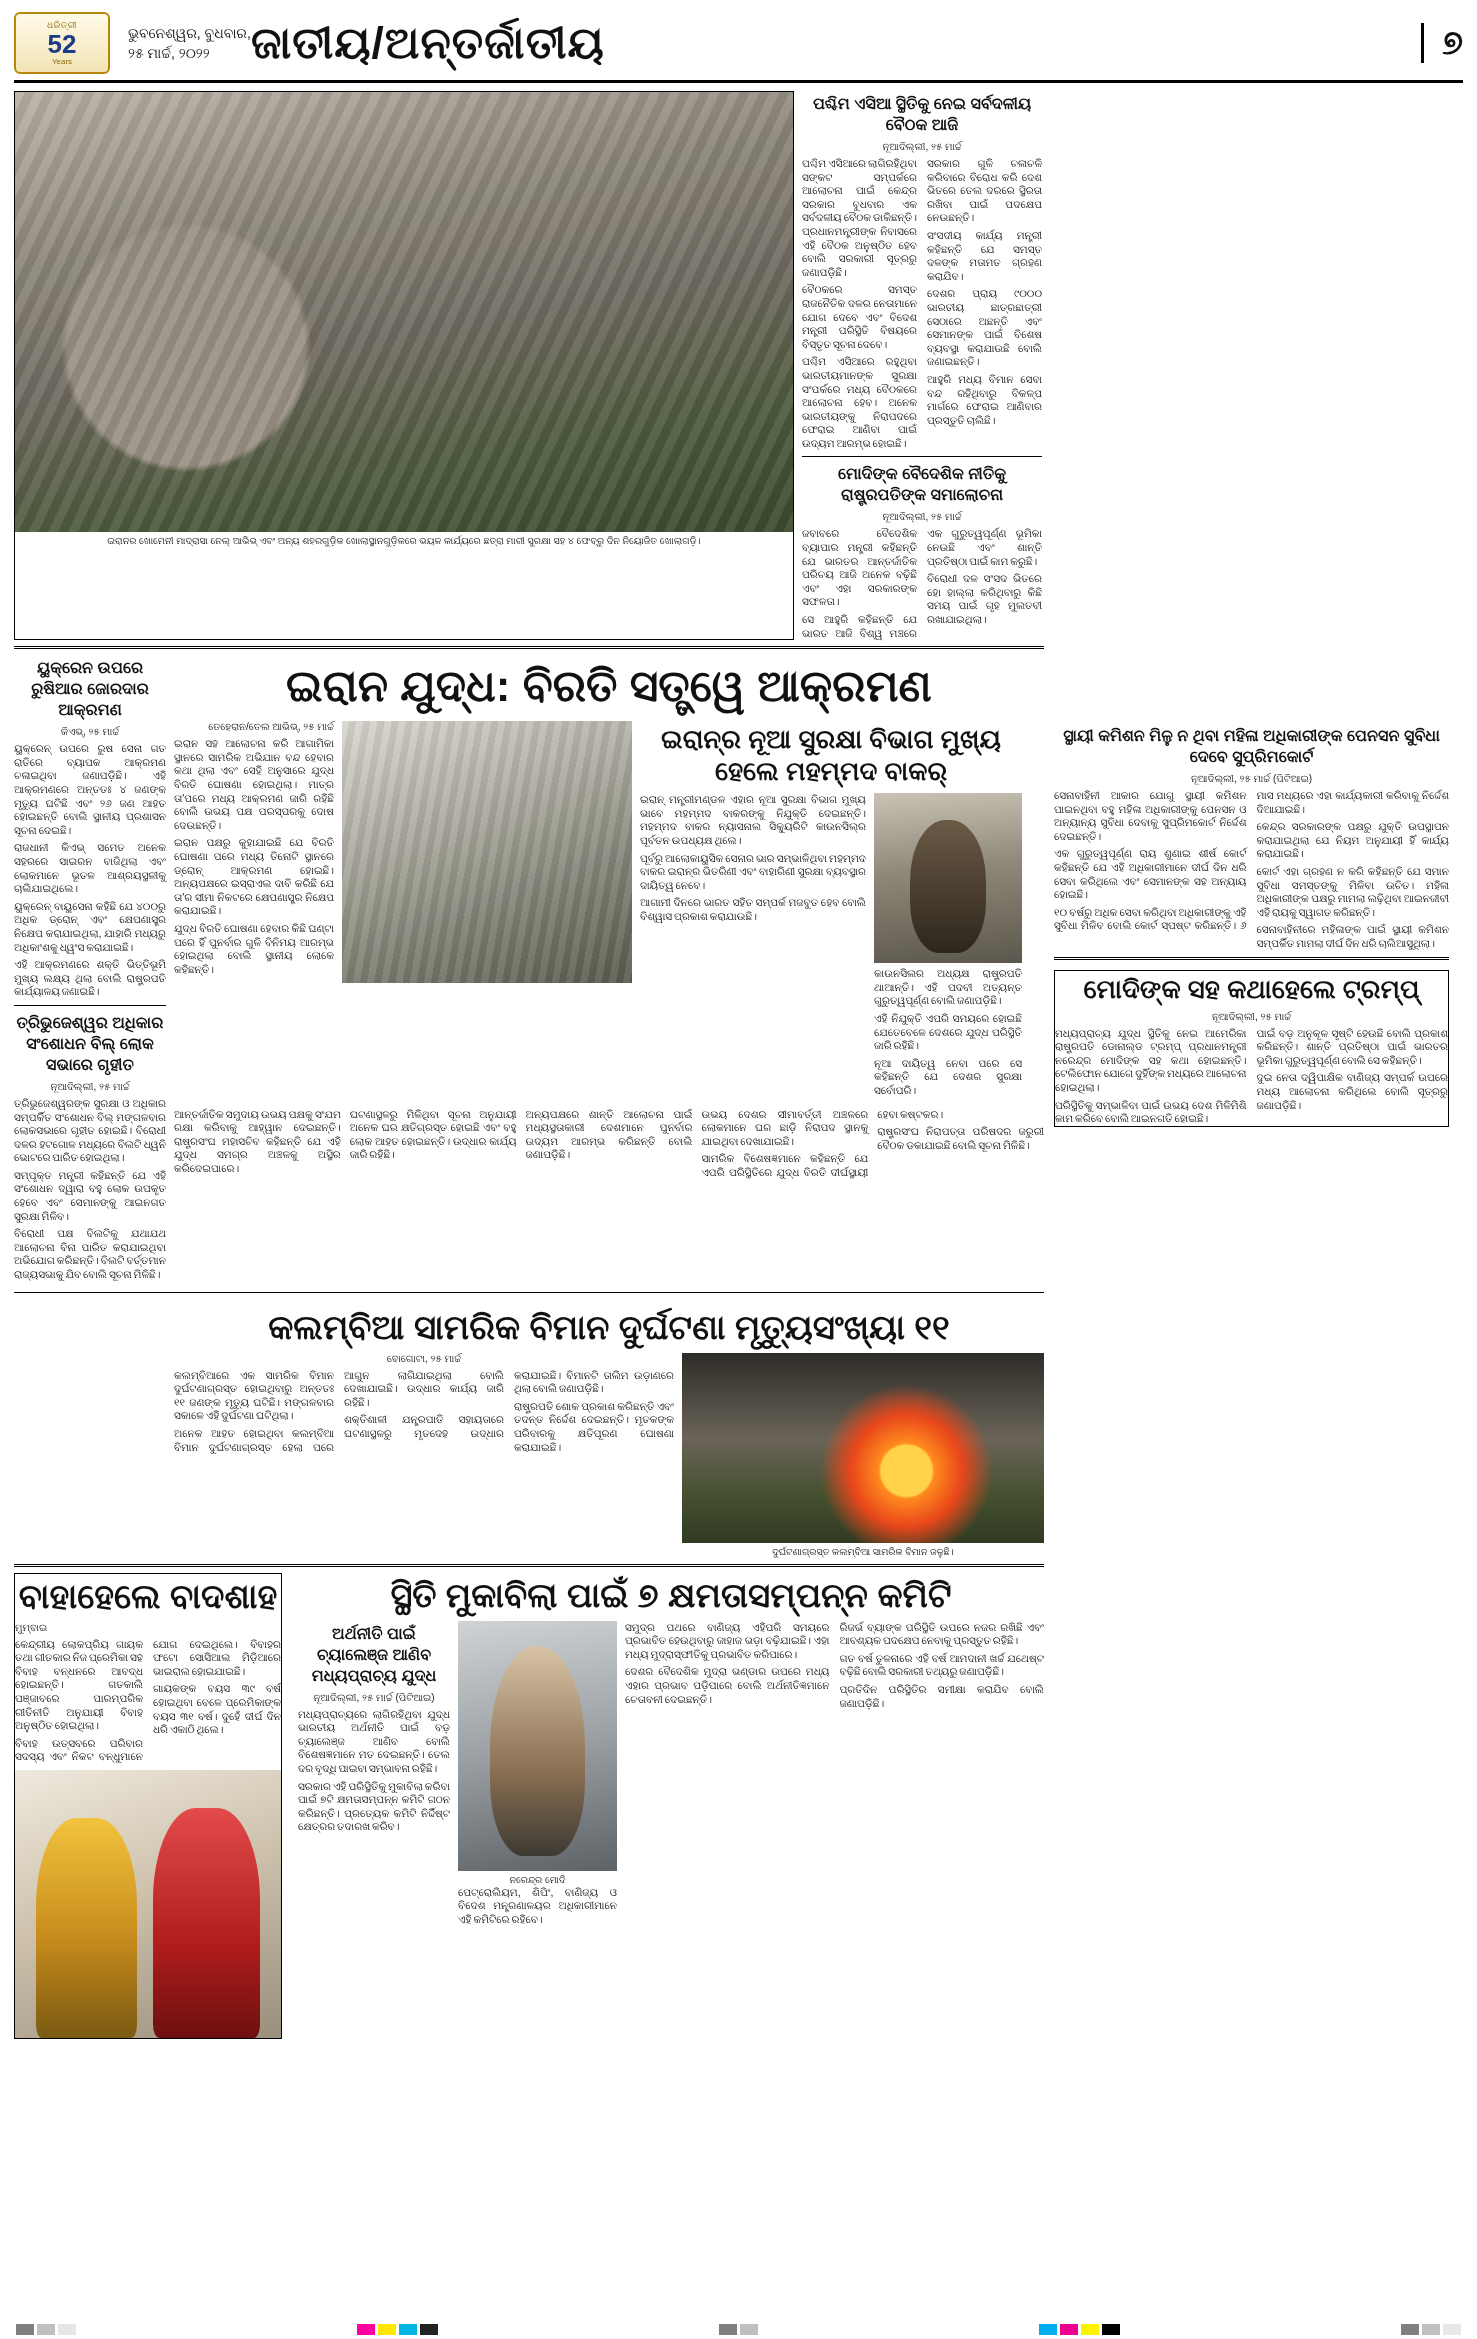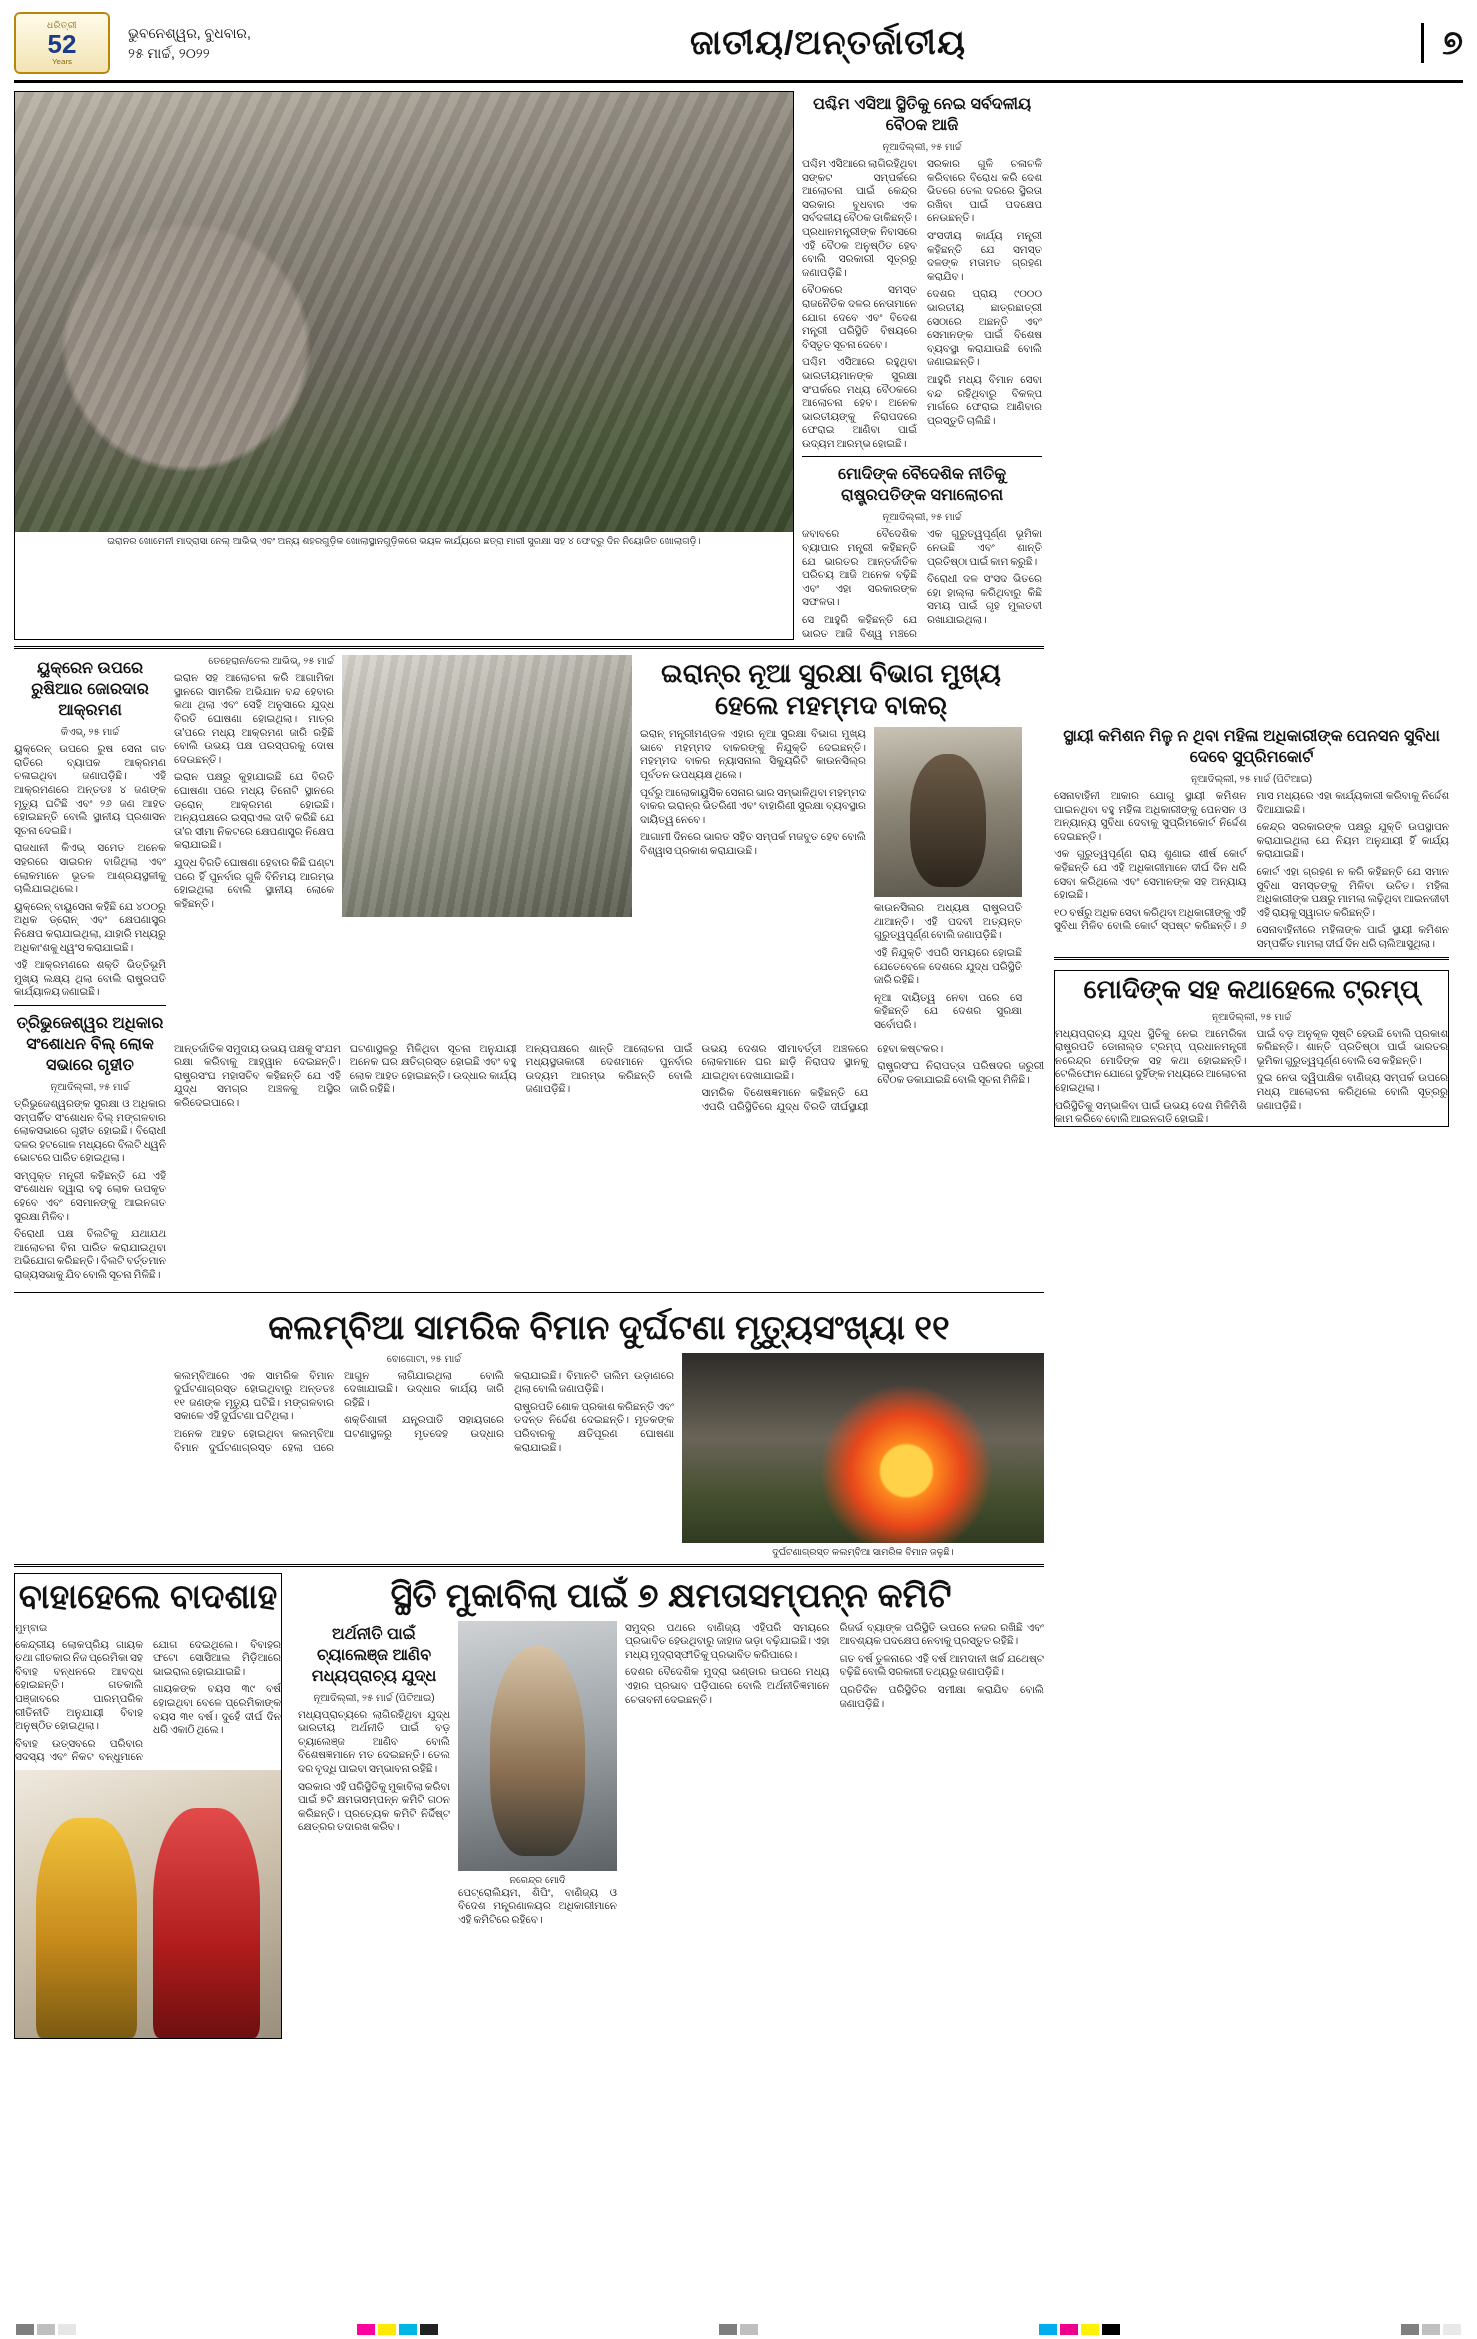--- a/index.html
+++ b/index.html
@@ -6,21 +6,21 @@
   body{width:1477px;height:2339px;font-family:"Liberation Sans",sans-serif;color:#111;overflow:hidden;}
   .page{position:relative;width:1477px;height:2339px;box-sizing:border-box;padding:10px 14px;}
 
   
   .masthead{display:flex;align-items:center;height:66px;border-bottom:3px solid #000;padding-bottom:4px;}
   .logo{width:92px;height:58px;border:2px solid #b8860b;border-radius:6px;display:flex;flex-direction:column;align-items:center;justify-content:center;background:linear-gradient(#fffbe8,#f3e3b4);}
   .logo .top{font-size:9px;color:#8a6d12;letter-spacing:.5px;}
   .logo .num{font-size:26px;font-weight:bold;color:#1a3c86;line-height:26px;}
   .logo .yrs{font-size:8px;color:#8a6d12;}
   .place{margin-left:18px;font-size:14px;line-height:20px;color:#111;}
-  .mast-title{flex:1;text-align:center;font-size:34px;font-weight:bold;letter-spacing:1px;padding-right:16px;}
+  .mast-title{flex:1;text-align:left;font-size:44px;font-weight:bold;letter-spacing:1px;padding-right:16px;}
   .pageno{font-size:34px;font-weight:bold;border-left:3px solid #000;padding-left:18px;}
 
   
   .body-grid{display:flex;gap:10px;margin-top:8px;}
   .col{display:flex;flex-direction:column;}
   .c-left{width:1030px;}
   .c-right{width:395px;}
 
   .box{border:1px solid #000;box-sizing:border-box;}
 
@@ -134,20 +134,21 @@
           <p class="txt">ଏହି ଆକ୍ରମଣରେ ଶକ୍ତି ଭିତ୍ତିଭୂମି ମୁଖ୍ୟ ଲକ୍ଷ୍ୟ ଥିଲା ବୋଲି ରାଷ୍ଟ୍ରପତି କାର୍ଯ୍ୟାଳୟ ଜଣାଇଛି।</p>
           <div class="hr"></div>
           <h2 class="head small">ତ୍ରିଭୁଜେଶ୍ୱର ଅଧିକାର ସଂଶୋଧନ ବିଲ୍ ଲୋକ ସଭାରେ ଗୃହୀତ</h2>
           <div class="dateline">ନୂଆଦିଲ୍ଲୀ, ୨୫ ମାର୍ଚ୍ଚ</div>
           <p class="txt">ତ୍ରିଭୁଜେଶ୍ୱରଙ୍କ ସୁରକ୍ଷା ଓ ଅଧିକାର ସମ୍ପର୍କିତ ସଂଶୋଧନ ବିଲ୍ ମଙ୍ଗଳବାର ଲୋକସଭାରେ ଗୃହୀତ ହୋଇଛି। ବିରୋଧୀ ଦଳର ହଟଗୋଳ ମଧ୍ୟରେ ବିଲଟି ଧ୍ୱନି ଭୋଟରେ ପାରିତ ହୋଇଥିଲା।</p>
           <p class="txt">ସମ୍ପୃକ୍ତ ମନ୍ତ୍ରୀ କହିଛନ୍ତି ଯେ ଏହି ସଂଶୋଧନ ଦ୍ୱାରା ବହୁ ଲୋକ ଉପକୃତ ହେବେ ଏବଂ ସେମାନଙ୍କୁ ଆଇନଗତ ସୁରକ୍ଷା ମିଳିବ।</p>
           <p class="txt">ବିରୋଧୀ ପକ୍ଷ ବିଲଟିକୁ ଯଥାଯଥ ଆଲୋଚନା ବିନା ପାରିତ କରାଯାଇଥିବା ଅଭିଯୋଗ କରିଛନ୍ତି। ବିଲଟି ବର୍ତ୍ତମାନ ରାଜ୍ୟସଭାକୁ ଯିବ ବୋଲି ସୂଚନା ମିଳିଛି।</p>
         </div>
 
         <div style="flex:1;">
+          <h2 class="head big">ଇରାନ ଯୁଦ୍ଧ: ବିରତି ସତ୍ତ୍ୱେ ଆକ୍ରମଣ</h2>
 
           <div class="flex">
             <div style="width:160px;">
               <div class="dateline" style="text-align:right">ତେହେରାନ/ତେଲ ଆଭିଭ୍, ୨୫ ମାର୍ଚ୍ଚ</div>
               <p class="txt">ଇରାନ ସହ ଆଲୋଚନା କରି ଆଗାମିକା ସ୍ଥାନରେ ସାମରିକ ଅଭିଯାନ ବନ୍ଦ ହେବାର କଥା ଥିଲା ଏବଂ ସେହି ଅନୁସାରେ ଯୁଦ୍ଧ ବିରତି ଘୋଷଣା ହୋଇଥିଲା। ମାତ୍ର ତା'ପରେ ମଧ୍ୟ ଆକ୍ରମଣ ଜାରି ରହିଛି ବୋଲି ଉଭୟ ପକ୍ଷ ପରସ୍ପରକୁ ଦୋଷ ଦେଉଛନ୍ତି।</p>
               <p class="txt">ଇରାନ ପକ୍ଷରୁ କୁହାଯାଇଛି ଯେ ବିରତି ଘୋଷଣା ପରେ ମଧ୍ୟ ତିନୋଟି ସ୍ଥାନରେ ଡ୍ରୋନ୍ ଆକ୍ରମଣ ହୋଇଛି। ଅନ୍ୟପକ୍ଷରେ ଇସ୍ରାଏଲ ଦାବି କରିଛି ଯେ ତା'ର ସୀମା ନିକଟରେ କ୍ଷେପଣାସ୍ତ୍ର ନିକ୍ଷେପ କରାଯାଇଛି।</p>
               <p class="txt">ଯୁଦ୍ଧ ବିରତି ଘୋଷଣା ହେବାର କିଛି ଘଣ୍ଟା ପରେ ହିଁ ପୁନର୍ବାର ଗୁଳି ବିନିମୟ ଆରମ୍ଭ ହୋଇଥିଲା ବୋଲି ସ୍ଥାନୀୟ ଲୋକେ କହିଛନ୍ତି।</p>
             </div>
             <div style="width:290px;">
               <div class="photo ph-soldier"></div>

